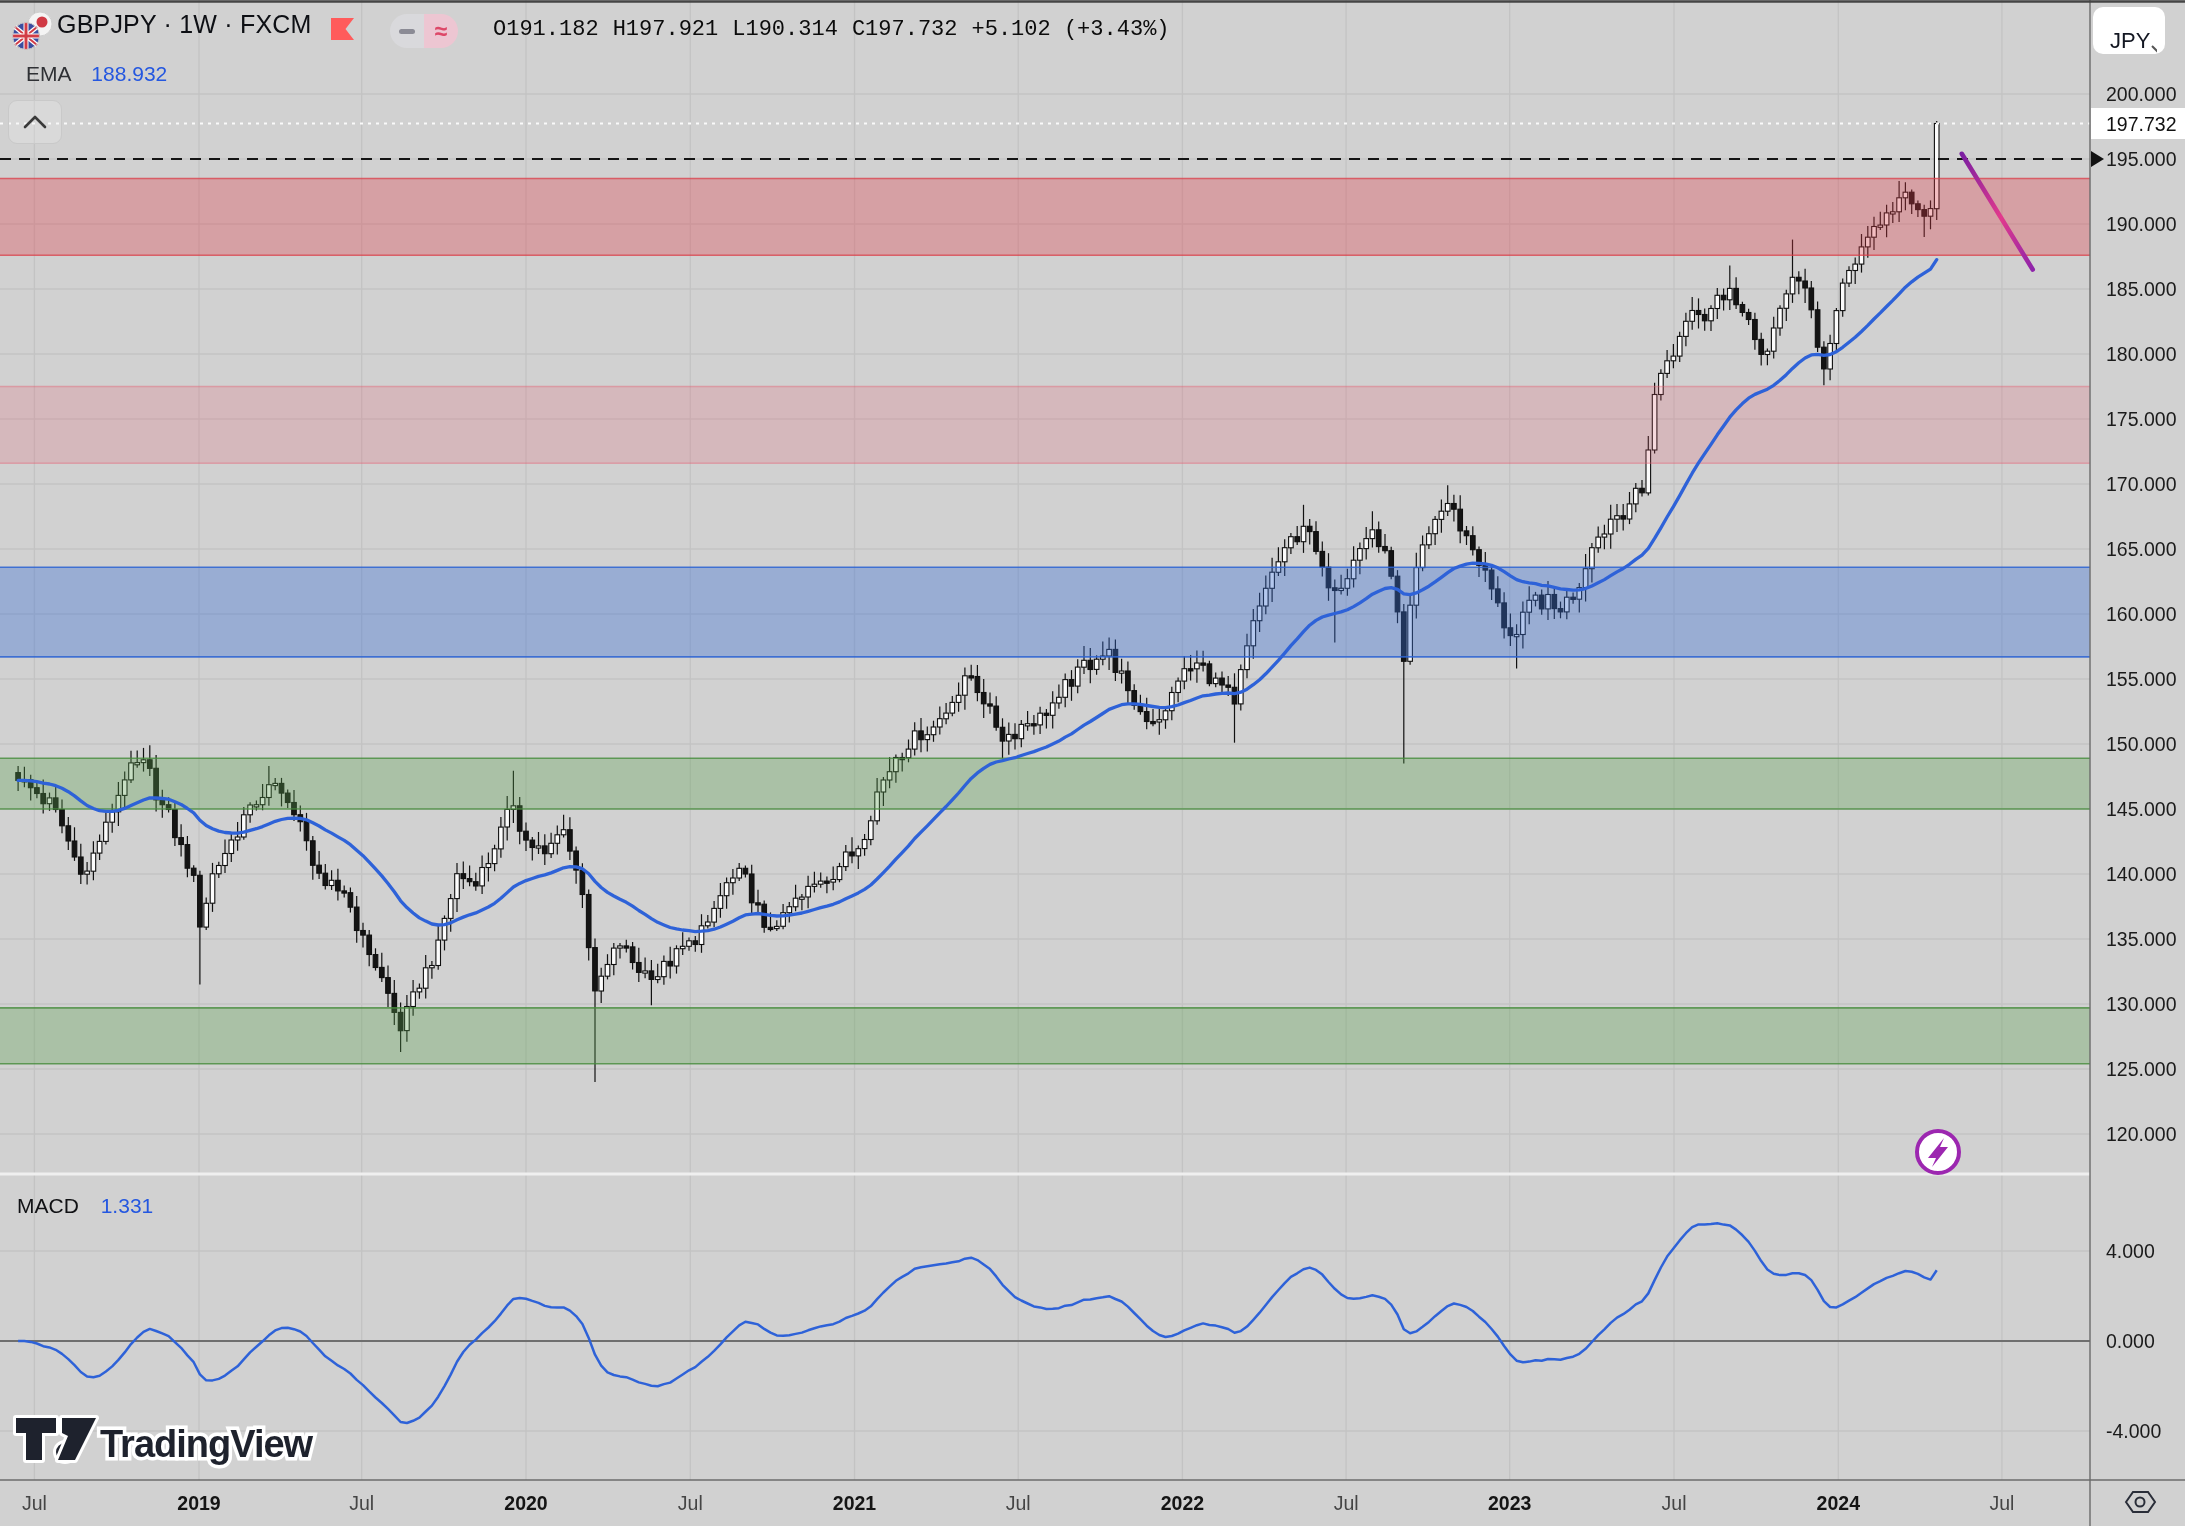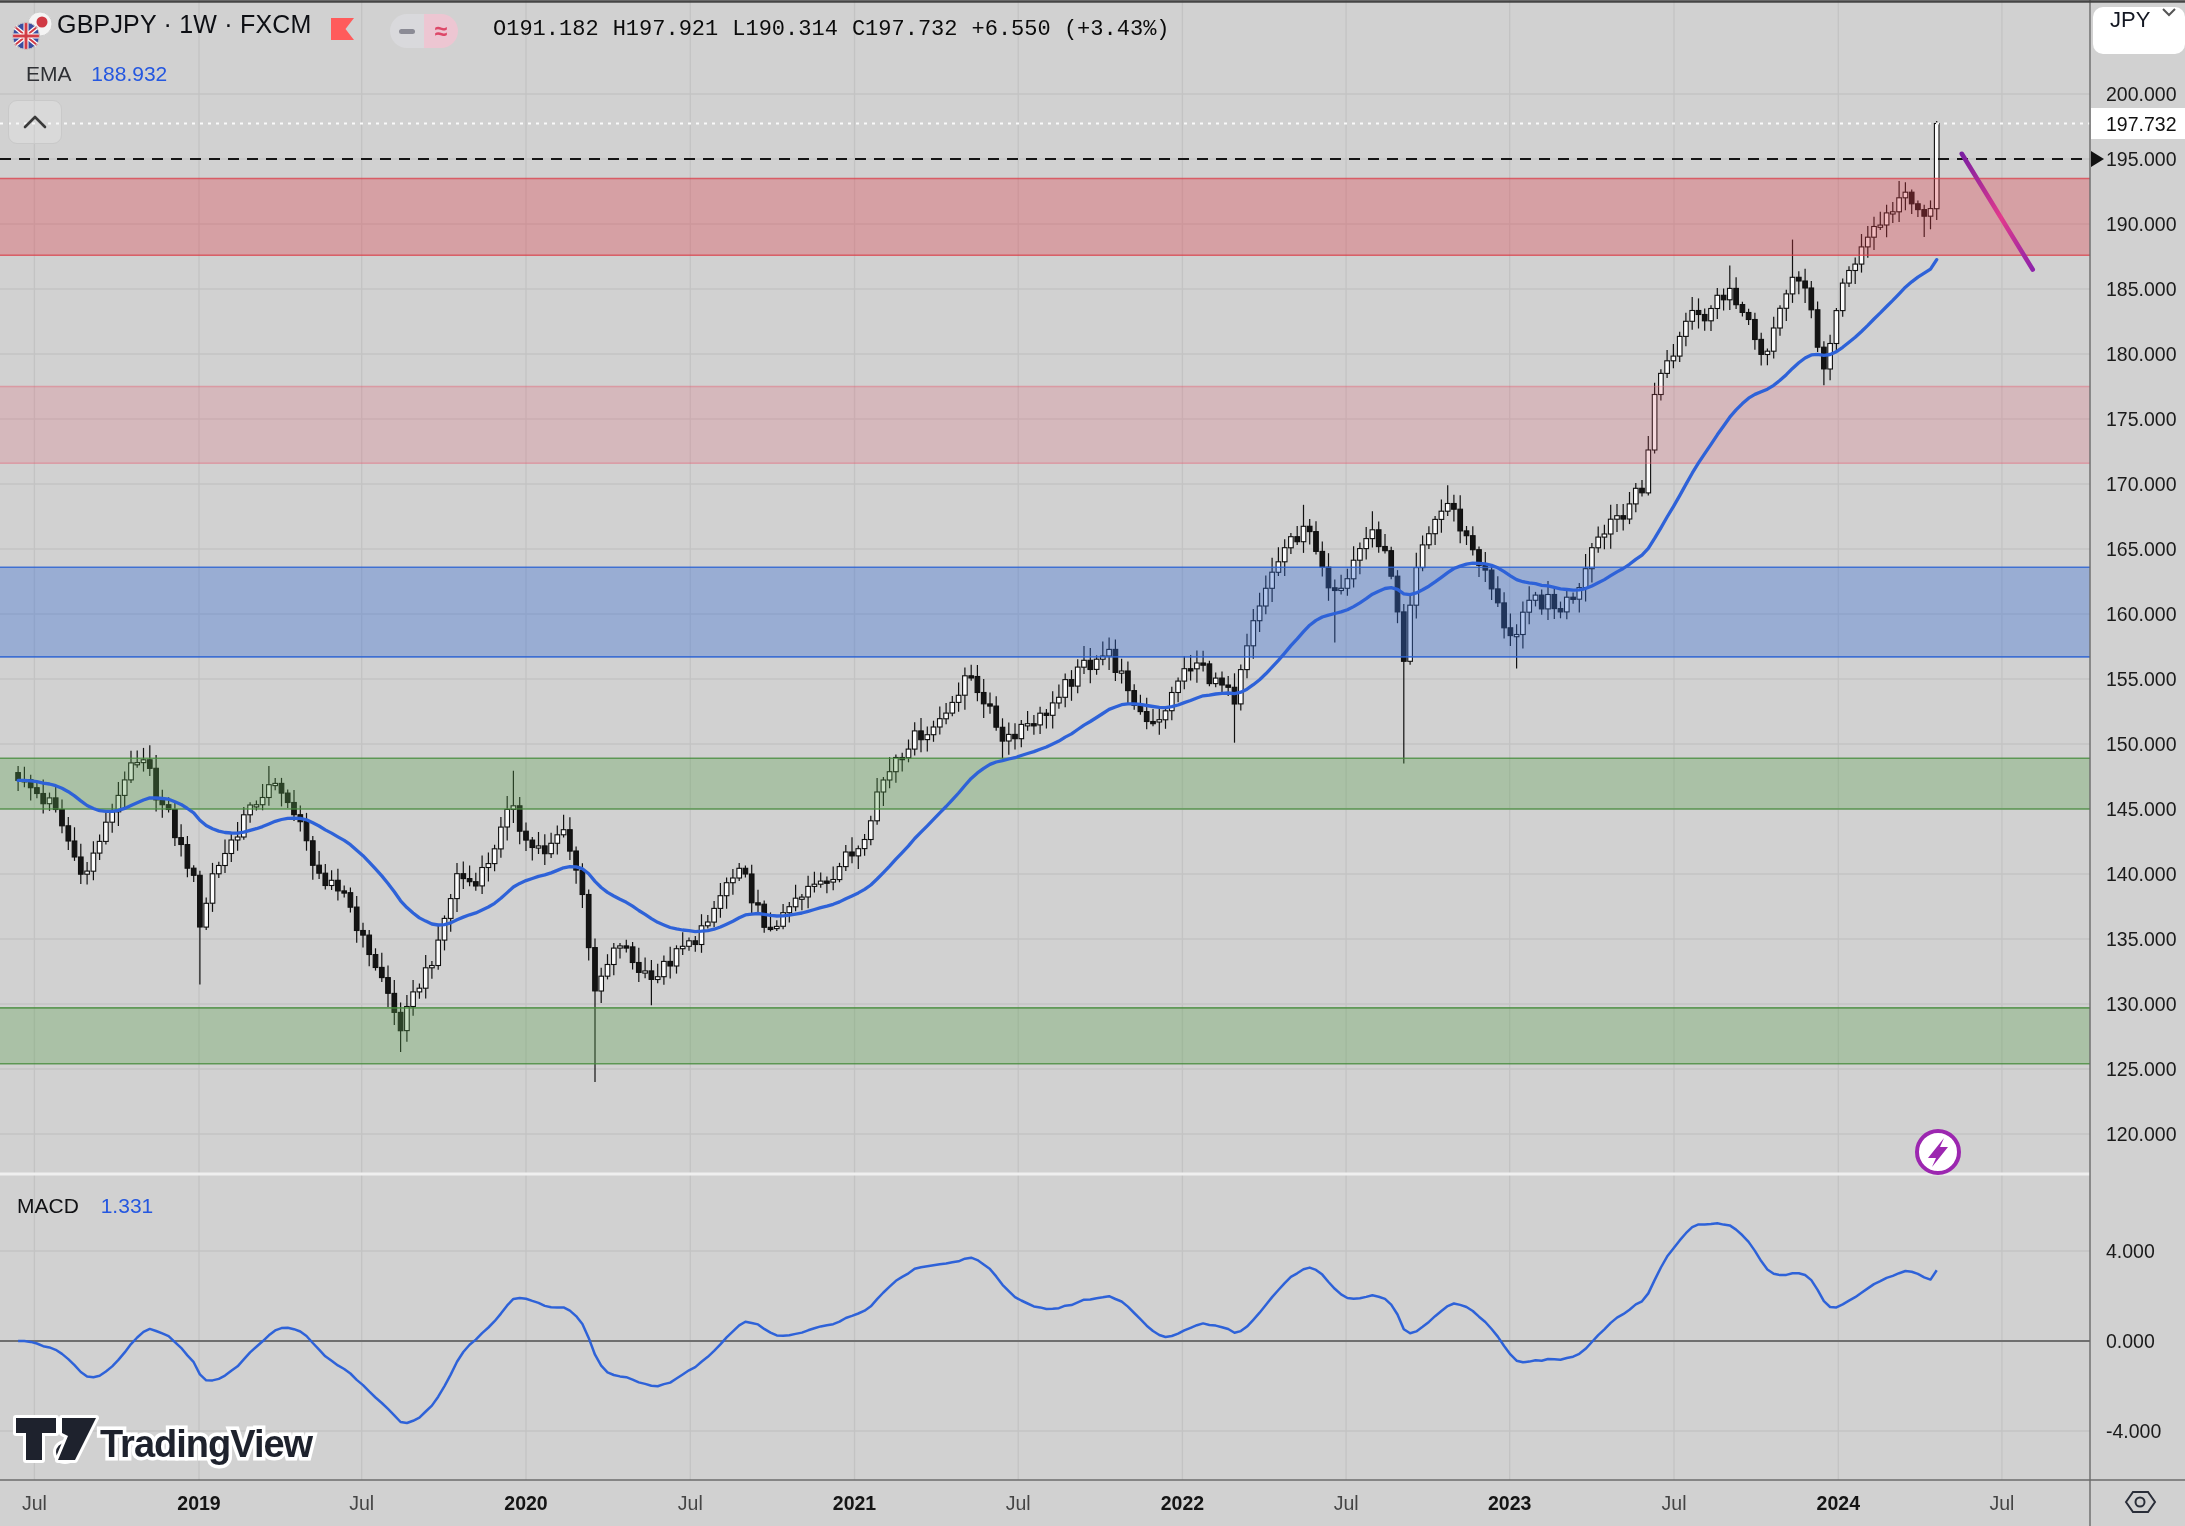--- a/index.html
+++ b/index.html
@@ -20,21 +20,21 @@
   .macd-row .lbl{color:#101114;margin-right:16px;margin-left:7px;}
   .macd-row .val{color:#2457e0;}
   .pair-flags{position:absolute;left:6px;top:6px;}
   .bookmark-flag{position:absolute;left:330px;top:17px;}
   .pill{position:absolute;left:390px;top:14px;width:68px;height:34px;border-radius:17px;display:flex;overflow:hidden;z-index:5;}
   .pill .seg{flex:1;display:flex;align-items:center;justify-content:center;cursor:pointer;}
   .pill .seg.minus{background:#d9d9dc;}
   .pill .seg.approx{background:#edc6d2;color:#dd4868;font-size:23px;font-weight:bold;}
   .minus-bar{width:16px;height:5px;border-radius:3px;background:#8b8b95;}
   .collapse-btn{position:absolute;left:8px;top:100px;width:52px;height:42px;border:1px solid #c9c9c9;border-radius:9px;background:rgba(245,245,245,.25);display:flex;align-items:center;justify-content:center;cursor:pointer;z-index:5;}
-  .jpy-btn{position:absolute;left:2093px;top:7px;width:92px;height:47px;background:#ffffff;border-radius:10px;display:flex;align-items:flex-start;z-index:6;cursor:pointer;}
+  .jpy-btn{position:absolute;left:2093px;top:7px;width:72px;height:47px;background:#ffffff;border-radius:10px;display:flex;align-items:flex-end;z-index:6;cursor:pointer;}
   .jpy-btn .cur{font-size:22px;color:#131722;margin-left:17px;flex:1;}
   .jpy-btn .chev{margin-right:8px;}
   .logo{position:absolute;left:8px;top:1406px;z-index:6;}
 </style>
 </head>
 <body>
 
 <svg id="chart-svg" width="2185" height="1526" viewBox="0 0 2185 1526">
     <defs>
       <linearGradient id="tg" x1="0" y1="0" x2="1" y2="1">
@@ -828,21 +828,21 @@
   <div class="pill">
     <div class="seg minus">
         <div class="minus-bar"></div>
       </div>
     <div class="seg approx">
         <span>≈</span>
       </div>
   </div>
 
   <div class="ohlc-row">
-    <span>O191.182</span><span>H197.921</span><span>L190.314</span><span>C197.732</span><span>+6.550 (+3.43%)</span>
+    <span>O191.182</span><span>H197.921</span><span>L190.314</span><span>C197.732</span><span>+5.102 (+3.43%)</span>
   </div>
 
   <div class="ema-row">
     <span class="lbl">EMA</span>
     <span class="val">188.932</span>
   </div>
 
   <div class="collapse-btn">
     <svg width="26" height="16">
       <path d="M3,13 L13,3 L23,13" fill="none" stroke="#3a3a3a" stroke-width="2.6" stroke-linecap="round" stroke-linejoin="round"></path>

